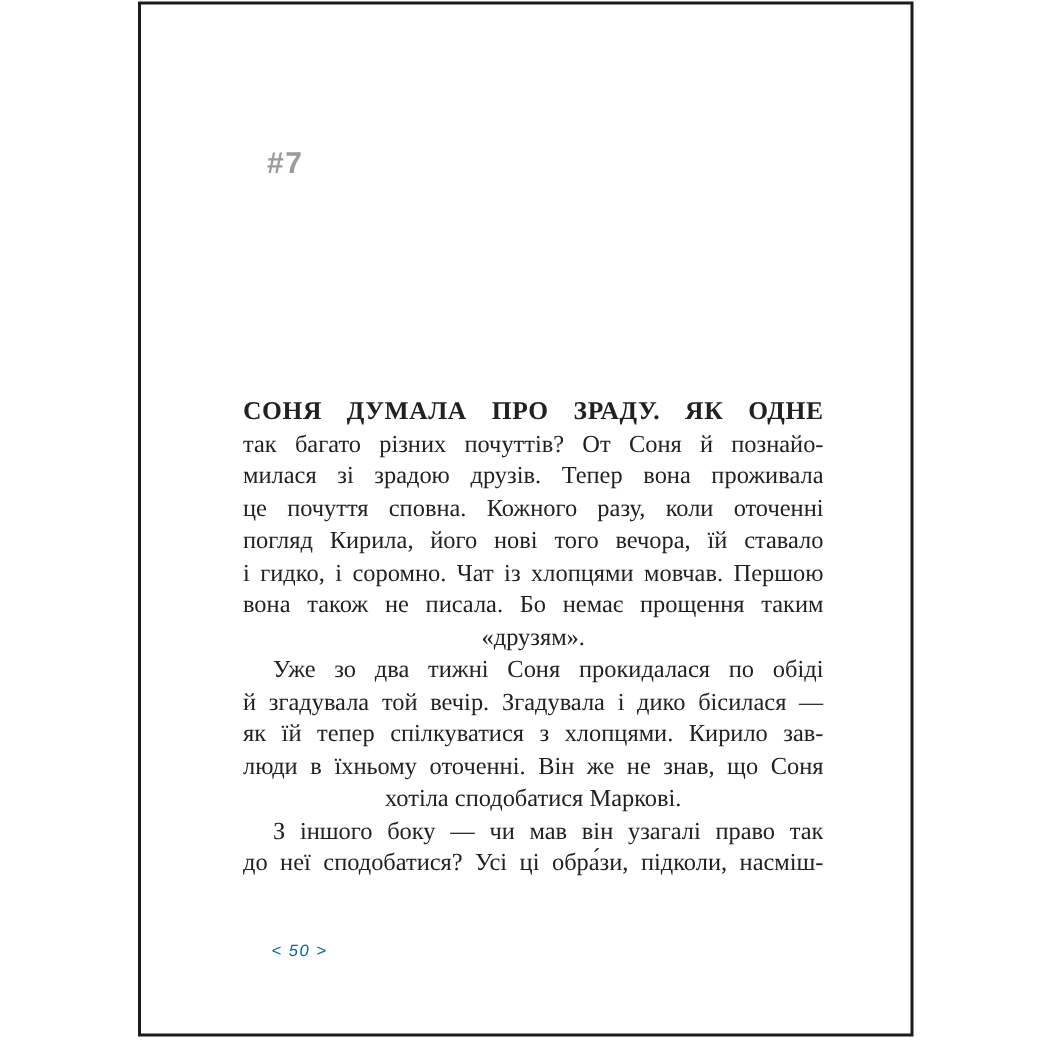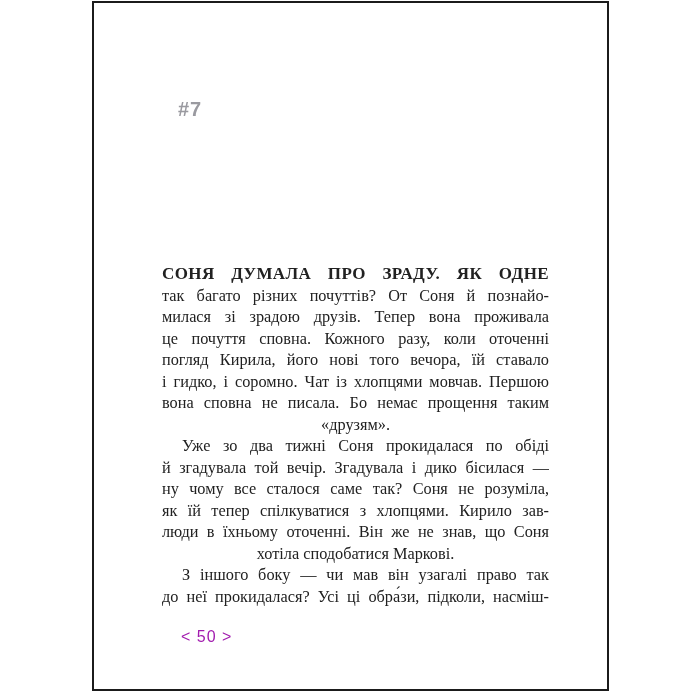--- a/index.html
+++ b/index.html
@@ -59,46 +59,46 @@
   .lead {
     font-weight: 700;
     font-size: 17px;
     letter-spacing: 0.4px;
   }
   .page-num {
     position: absolute;
     left: 87px;
     top: 625px;
     font-family: "Liberation Sans", sans-serif;
-    font-size: 16px;
+    font-size: 11px;
     letter-spacing: 1px;
-    color: #a21caf;
+    color: #0369a1;
+    font-style: italic;
   }
 </style>
 </head>
 <body>
 
 <div class="canvas">
   <div class="page-frame">
     <div class="chapter">#7</div>
 
     <div class="text-block" id="text-block">
         <div class="line just"><span class="lead">СОНЯ ДУМАЛА ПРО ЗРАДУ. ЯК ОДНЕ СЛОВО МОЖЕ ПЕРЕДА</span>ти</div>
         <div class="line just">так багато різних почуттів? От Соня й познайо-</div>
         <div class="line just">милася зі зрадою друзів. Тепер вона проживала</div>
         <div class="line just">це почуття сповна. Кожного разу, коли оточенні</div>
         <div class="line just">погляд Кирила, його нові того вечора, їй ставало</div>
         <div class="line just">і гидко, і соромно. Чат із хлопцями мовчав. Першою</div>
-        <div class="line just">вона сповна не писала. Бо немає прощення таким</div>
+        <div class="line just">вона також не писала. Бо немає прощення таким</div>
         <div class="line">«друзям».</div>
         <div class="line just indent">Уже зо два тижні Соня прокидалася по обіді</div>
         <div class="line just">й згадувала той вечір. Згадувала і дико бісилася —</div>
-        <div class="line just">ну чому все сталося саме так? Соня не розуміла,</div>
         <div class="line just">як їй тепер спілкуватися з хлопцями. Кирило зав-</div>
         <div class="line just">люди в їхньому оточенні. Він же не знав, що Соня</div>
         <div class="line">хотіла сподобатися Маркові.</div>
         <div class="line just indent">З іншого боку — чи мав він узагалі право так</div>
-        <div class="line just">до неї прокидалася? Усі ці обра́зи, підколи, насміш-</div>
+        <div class="line just">до неї сподобатися? Усі ці обра́зи, підколи, насміш-</div>
       </div>
 
     <div class="page-num">&lt; 50 &gt;</div>
   </div>
 </div>
 
 </body></html>

